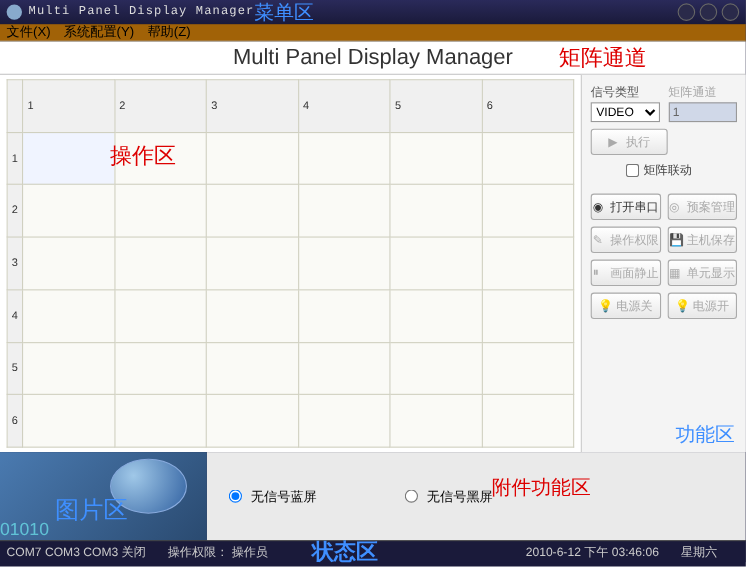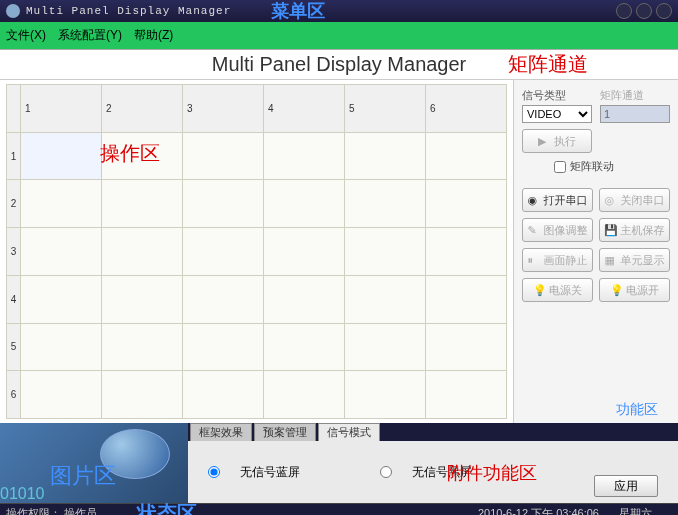--- a/index.html
+++ b/index.html
@@ -2,72 +2,72 @@
 <html><head>
 <meta charset="utf-8">
 <style>
 * { margin: 0; padding: 0; box-sizing: border-box; font-family: "Microsoft YaHei", SimSun, Arial, sans-serif; }
 body { width: 678px; height: 515px; background: #1a1a3a; overflow: hidden; }
 
 
 .titlebar { height: 22px; background: linear-gradient(#2a2a5a, #1a1a3a); display: flex; align-items: center; padding: 0 6px; color: #ddd; font-size: 11px; }
 .titlebar .icon { width: 14px; height: 14px; border-radius: 50%; background: #88aacc; margin-right: 6px; }
 .titlebar .title { font-family: "Courier New", monospace; letter-spacing: 1px; }
-.titlebar .annotation-blue { color: #3f8fff; font-size: 18px; margin-left: 40px; font-weight: bold; }
+.titlebar .annotation-blue { color: #3f8fff; font-size: 18px; font-weight: normal; }
 .titlebar .spacer { flex: 1; }
 .titlebar .winbtn { width: 16px; height: 16px; border: 1px solid #666; border-radius: 50%; background: #2a2a4a; margin-left: 4px; }
 
 
-.menubar { height: 28px; background: #22c55e; border-bottom: 1px solid #aaa; display: flex; align-items: center; padding: 0 6px; font-size: 12px; color: #000; }
+.menubar { height: 16px; background: #a16207; border-bottom: 1px solid #aaa; display: flex; align-items: center; padding: 0 6px; font-size: 12px; color: #000; }
 .menubar .menuitem { margin-right: 12px; cursor: pointer; }
 
 
 .usertitle { height: 30px; background: #fff; border-bottom: 1px solid #ccc; display: flex; align-items: center; justify-content: center; font-size: 20px; font-family: "Courier New", monospace; color: #333; position: relative; }
 .usertitle .ann { color: #d00; font-size: 20px; position: absolute; right: 90px; font-family: "Microsoft YaHei"; }
 
 
 .mainarea { height: 343px; display: flex; background: #fff; }
 .gridpanel { flex: 1; position: relative; padding: 4px 6px; }
 .gridpanel .ann { position: absolute; color: #d00; font-size: 20px; left: 100px; top: 60px; pointer-events: none; }
 .gridtable { width: 100%; height: 100%; border-collapse: collapse; table-layout: fixed; }
 .gridtable th { background: #f0f0f0; border: 1px solid #d0d0c0; font-size: 10px; font-weight: normal; color: #333; height: 14px; }
 .gridtable th.rowh { width: 14px; }
 .gridtable th.colh { text-align: left; padding-left: 4px; }
 .gridtable td { border: 1px solid #d0d0c0; background: #fafaf6; }
 .gridtable td.sel { border: 1px dotted #3366cc; background: #f0f4ff; }
 
 
-.funcpanel { width: 165px; background: #f4f4f4; border-left: 1px solid #ccc; padding: 8px; font-size: 11px; color: #444; position: relative; }
+.funcpanel { width: 150px; background: #f4f4f4; border-left: 1px solid #ccc; padding: 8px; font-size: 11px; color: #444; position: relative; }
 .funcpanel .row { display: flex; gap: 8px; margin-bottom: 6px; align-items: flex-end; }
 .funcpanel .col { display: flex; flex-direction: column; flex: 1; }
 .funcpanel label { font-size: 11px; color: #555; margin-bottom: 2px; }
 .funcpanel select, .funcpanel .combo { width: 100%; height: 18px; font-size: 11px; border: 1px solid #999; background: #fff; }
 .funcpanel .combo { background: #d0d8e8; color: #666; display: flex; align-items: center; padding: 0 3px; }
 .funcpanel .btn { height: 24px; border: 1px solid #aaa; background: linear-gradient(#fff,#e8e8e8); border-radius: 3px; font-size: 11px; display: flex; align-items: center; justify-content: center; gap: 4px; cursor: pointer; color: #333; }
 .funcpanel .btn.disabled { color: #aaa; }
 .funcpanel .btngrid { display: grid; grid-template-columns: 1fr 1fr; gap: 6px; margin-top: 8px; }
 .funcpanel .chk { display: flex; align-items: center; gap: 4px; margin: 6px 0 14px; padding-left: 32px; }
 .funcpanel .chk input { width: 12px; height: 12px; }
 .funcpanel .exec-row { display: flex; justify-content: flex-start; margin: 6px 0 4px; }
 .funcpanel .exec-row .btn { width: 70px; }
-.funcpanel .ann { color: #3f8fff; font-size: 14px; position: absolute; right: 20px; bottom: 4px; pointer-events: none; }
+.funcpanel .ann { color: #3f8fff; font-size: 18px; position: absolute; right: 10px; bottom: 4px; pointer-events: none; }
 .ico { width: 12px; height: 12px; display: inline-block; }
 
 
 .bottomarea { height: 80px; display: flex; background: #1a1a3a; }
 .imgzone { width: 188px; background: linear-gradient(135deg,#4a7ab0,#2a4a70); position: relative; overflow: hidden; }
 .imgzone .globe { position: absolute; width: 70px; height: 50px; border-radius: 50%; background: radial-gradient(circle at 30% 30%, #a0c8e8, #3060a0); right: 18px; top: 6px; border: 1px solid #88aadd; }
 .imgzone .digits { position: absolute; left: 0; bottom: 0; color: #7ff; font-size: 16px; font-family: Liberation Sans, sans-serif; opacity: 0.6; }
 .imgzone .ann { position: absolute; color: #3f8fff; font-size: 22px; left: 50px; top: 38px; }
 .tabzone { flex: 1; background: #eaeaea; display: flex; flex-direction: column; }
 .tabstrip { height: 18px; background: #1a1a3a; display: flex; align-items: flex-end; padding-left: 2px; }
 .tabstrip .tab { padding: 1px 8px; font-size: 11px; background: #c8c8c8; color: #333; border: 1px solid #888; border-bottom: none; margin-right: 2px; cursor: pointer; }
 .tabstrip .tab.active { background: #eaeaea; }
 .tabbody { flex: 1; display: flex; align-items: center; position: relative; padding: 0 20px; }
-.tabbody .radio { display: flex; align-items: center; gap: 20px; font-size: 12px; margin-right: 80px; }
+.tabbody .radio { display: flex; align-items: center; gap: 8px; font-size: 12px; margin-right: 80px; }
 .tabbody .radio input { width: 12px; height: 12px; }
 .tabbody .apply { position: absolute; right: 20px; bottom: 6px; width: 64px; height: 22px; border: 1px solid #888; background: linear-gradient(#fff,#ddd); border-radius: 2px; font-size: 12px; }
 .tabbody .ann { color: #d00; font-size: 18px; position: absolute; left: 230px; top: 20px; pointer-events: none; margin-left: 29px; }
 
 
 .statusbar { height: 20px; background: #1a1a3a; color: #ccc; font-size: 11px; display: flex; align-items: center; padding: 0 6px; border-top: 1px solid #444; }
 .statusbar .seg { margin-right: 20px; }
 .statusbar .ann { color: #3f8fff; font-size: 20px; margin: 16px 20px; font-weight: bold; }
 .statusbar .spacer { flex: 1; }
 </style>
@@ -190,25 +190,25 @@
       <input type="checkbox" style="">
       <span>矩阵联动</span>
     </div>
     <div class="btngrid">
       <div class="btn">
           <span class="ico">◉</span>
           <span>打开串口</span>
         </div>
       <div class="btn disabled">
           <span class="ico">◎</span>
-          <span>关闭串口</span>
+          <span>预案管理</span>
         </div>
       <div class="btn disabled">
           <span class="ico">✎</span>
-          <span>图像调整</span>
+          <span>操作权限</span>
         </div>
       <div class="btn disabled">
           <span class="ico">💾</span>
           <span>主机保存</span>
         </div>
       <div class="btn disabled">
           <span class="ico">⏸</span>
           <span>画面静止</span>
         </div>
       <div class="btn disabled">
@@ -228,39 +228,34 @@
   </div>
 </div>
 
 <div class="bottomarea">
   <div class="imgzone">
     <div class="globe"></div>
     <div class="digits">01010</div>
     <span class="ann">图片区</span>
   </div>
   <div class="tabzone">
-    <div class="tabstrip">
-      <div class="tab">框架效果</div>
-      <div class="tab">预案管理</div>
-      <div class="tab active">信号模式</div>
-    </div>
     <div class="tabbody">
       <label class="radio">
           <input type="radio" name="ns" checked="" style="">
           <span>无信号蓝屏</span>
         </label>
       <label class="radio">
           <input type="radio" name="ns" style="">
           <span>无信号黑屏</span>
         </label>
       <span class="ann">附件功能区</span>
-      <button class="apply">应用</button>
     </div>
   </div>
 </div>
 
 <div class="statusbar">
+  <span class="seg">COM7 COM3 COM3 关闭</span>
   <span class="seg"><span>操作权限：</span> <span>操作员</span></span>
   <span class="ann">状态区</span>
   <div class="spacer"></div>
   <span class="seg">2010-6-12 下午 03:46:06</span>
   <span class="seg">星期六</span>
 </div>
 
 </body></html>

